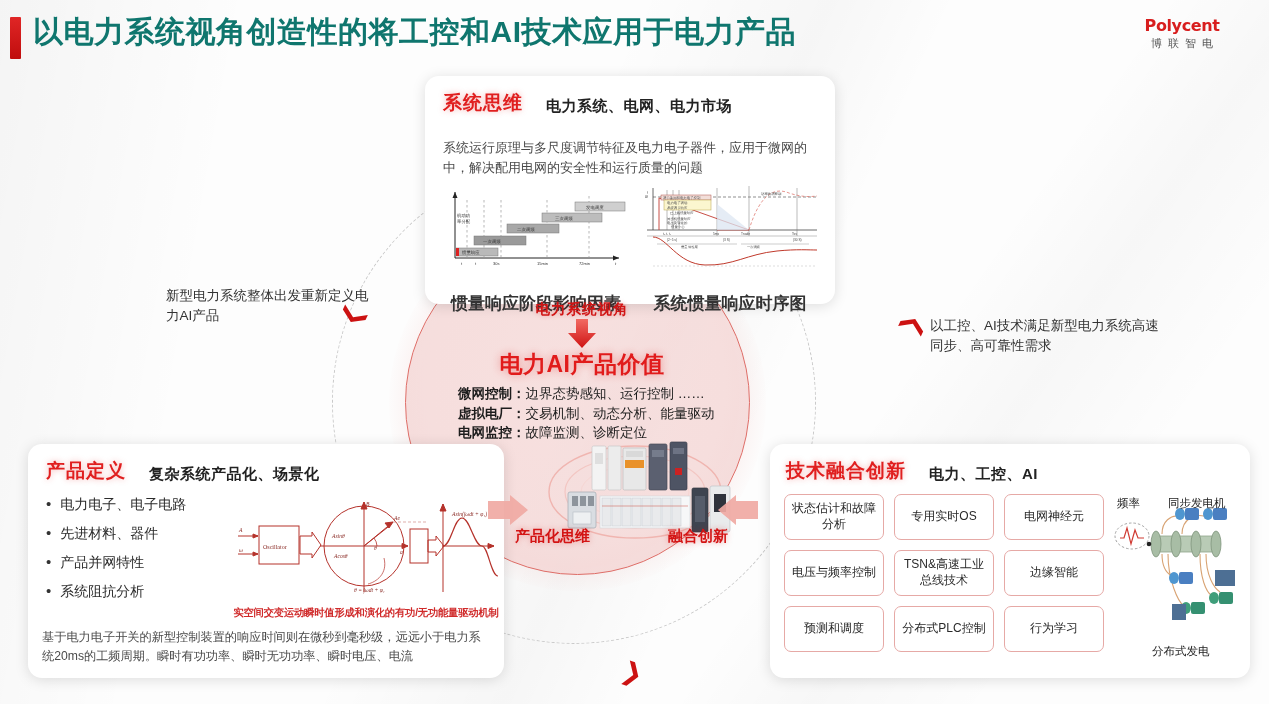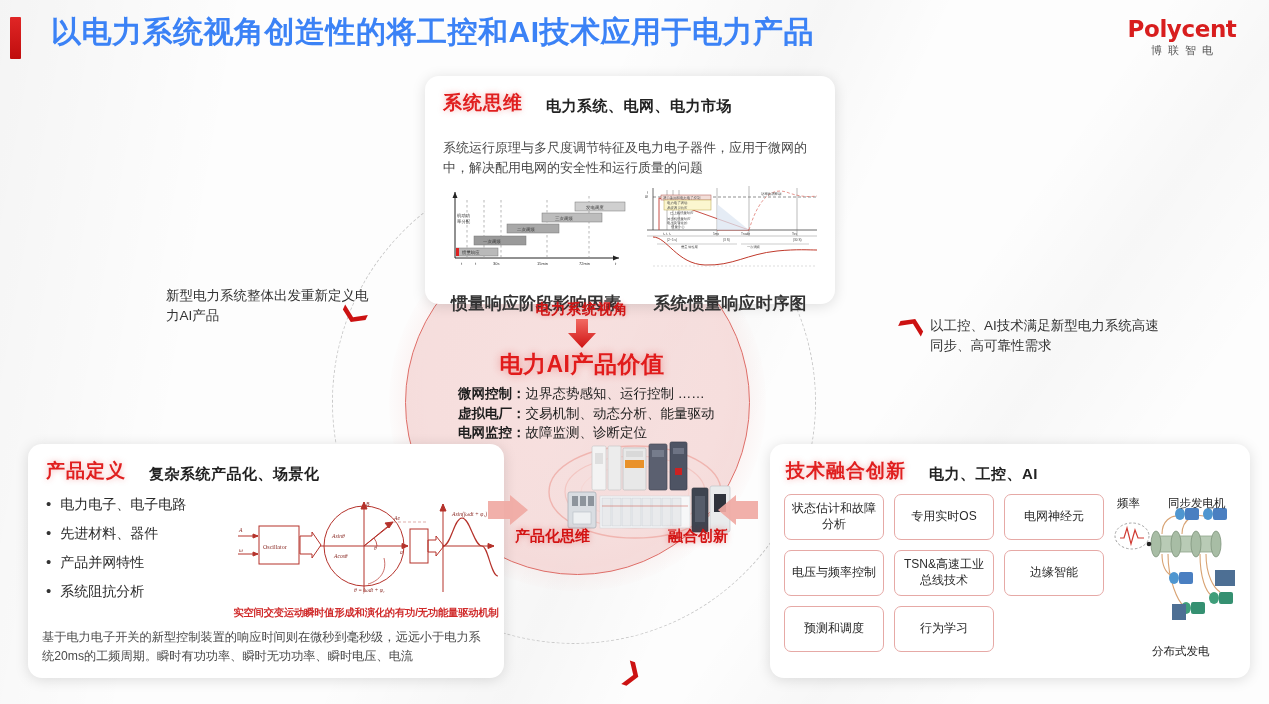--- a/index.html
+++ b/index.html
@@ -25,26 +25,26 @@
   .title-bar {
     position: absolute; left: 0; top: 14px; width: 100%; height: 48px; z-index: 6;
   }
   .title-accent {
     position: absolute; left: 10px; top: 3px; width: 11px; height: 42px;
     background: linear-gradient(180deg,#e02626 0%, #c00d0d 100%);
     border-radius: 1px;
   }
   .title-text {
     position: absolute; left: 33px; top: -2px;
-    font-size: 30px; font-weight: bold; color: #3b82f6;
-    letter-spacing: 0.5px; white-space: nowrap; margin-left: 18px;
+    font-size: 30px; font-weight: bold; color: #0f766e;
+    letter-spacing: 0.5px; white-space: nowrap;
   }
   .logo { position: absolute; right: 12px; top: 2px; text-align: center; width: 150px; }
   .logo-main {
-    font-size: 23px; font-weight: bold; color: #d81e1e; letter-spacing: -0.4px;
+    font-size: 16px; font-weight: bold; color: #d81e1e; letter-spacing: -0.4px;
     font-family: "DejaVu Sans", sans-serif;
   }
   .logo-sub {
     font-size: 11px; color: #555; letter-spacing: 6px; margin-top: 1px; padding-left: 6px;
   }
 
   
   .ring-outer {
     position: absolute; left: 332px; top: 160px; width: 484px; height: 484px;
     border: 1.4px dashed #c9c9c9; border-radius: 50%; z-index: 1;
@@ -435,20 +435,21 @@
   </div>
 
   <div class="tech-grid">
     <div class="tech-box">状态估计和故障分析</div>
     <div class="tech-box">专用实时OS</div>
     <div class="tech-box">电网神经元</div>
     <div class="tech-box">电压与频率控制</div>
     <div class="tech-box">TSN&amp;高速工业总线技术</div>
     <div class="tech-box">边缘智能</div>
     <div class="tech-box">预测和调度</div>
+    <div class="tech-box">分布式PLC控制</div>
     <div class="tech-box">行为学习</div>
   </div>
 
   <svg class="gen-img" viewBox="0 0 128 150">
     <ellipse cx="22" cy="44" rx="17" ry="13" fill="#fff" stroke="#999" stroke-width="0.9" stroke-dasharray="2.5,2"></ellipse>
     <path d="M10 46 L14 46 L17 36 L21 52 L25 38 L28 46 L34 46" fill="none" stroke="#d03b33" stroke-width="1.2"></path>
     <g>
       <rect x="44" y="44" width="62" height="16" rx="3" fill="#b9cbb6" stroke="#8fa58c" stroke-width="0.8"></rect>
       <ellipse cx="46" cy="52" rx="5" ry="13" fill="#a8bda5" stroke="#80967d" stroke-width="0.8"></ellipse>
       <ellipse cx="66" cy="52" rx="5" ry="13" fill="#a8bda5" stroke="#80967d" stroke-width="0.8"></ellipse>

